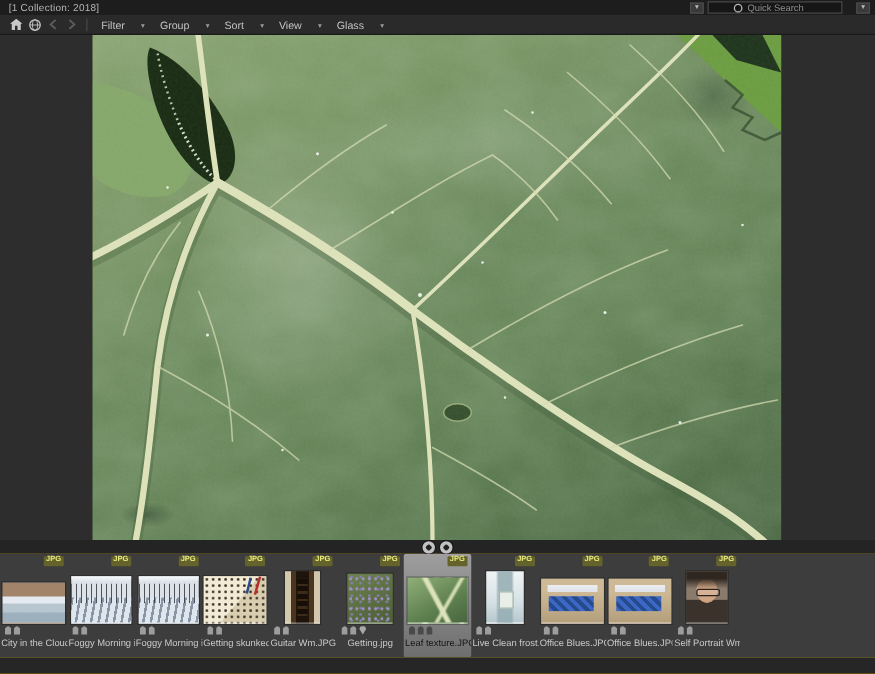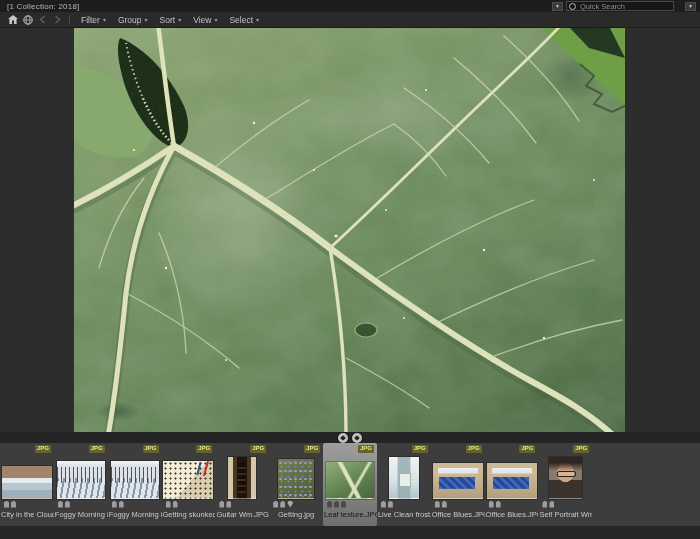--- a/index.html
+++ b/index.html
@@ -4,33 +4,33 @@
 <style>
   html,body{margin:0;padding:0;background:#111;}
   *{box-sizing:border-box;font-family:"Liberation Sans",sans-serif;}
   #app{position:relative;width:700px;height:539px;background:#eab308;overflow:hidden;user-select:none;}
 
   
   .titlebar{position:absolute;left:0;top:0;width:700px;height:12px;background:#1d1d1d;display:flex;align-items:center;}
   .titlebar .title{font-size:8px;color:#b5b5b5;padding-left:7px;letter-spacing:.2px;}
   .search-group{position:absolute;right:26px;top:1px;height:10px;display:flex;align-items:center;}
   .mini-btn{width:11px;height:9px;background:#3a3a3a;border:1px solid #4c4c4c;color:#bcbcbc;font-size:6px;line-height:7px;text-align:center;margin-right:3px;}
-  .search-box{display:flex;align-items:center;width:108px;height:10px;background:#161616;border:1px solid #484848;padding:0 2px;}
+  .search-box{display:flex;align-items:center;width:108px;height:10px;background:#161616;border:1px solid #484848;padding:0 20px;}
   .search-icon{width:7px;height:7px;border:1.5px solid #b9b9b9;border-radius:50%;position:relative;margin-right:4px;flex:0 0 auto;}
   .search-icon::after{content:"";position:absolute;left:1px;top:1px;width:2px;height:2px;background:#0d0d0d;border-radius:50%;}
   .search-ph{font-size:7.5px;color:#8f8f8f;white-space:nowrap;}
   .corner-btn{position:absolute;right:4px;top:2px;width:11px;height:9px;background:#3a3a3a;border:1px solid #4c4c4c;color:#bcbcbc;font-size:6px;line-height:7px;text-align:center;}
 
   
   .toolbar{position:absolute;left:0;top:12px;width:700px;height:16px;background:#2a2a2a;border-bottom:1px solid #1a1a1a;display:flex;align-items:center;padding-left:6px;}
   .tb-icon{width:13px;height:12px;margin-right:2px;display:flex;align-items:center;justify-content:center;border-radius:2px;}
   .tb-icon svg{display:block;}
   .tb-icon.disabled{opacity:.32;}
   .tb-sep{width:1px;height:10px;background:#474747;margin:0 5px 0 3px;}
-  .menu{display:flex;align-items:center;color:#c3c3c3;font-size:8.5px;padding:0 6px;height:14px;cursor:default;}
+  .menu{display:flex;align-items:center;color:#c3c3c3;font-size:8.5px;padding:0 6px;height:14px;cursor:default;gap:10px;}
   .menu .caret{font-size:6px;color:#9a9a9a;margin-left:3px;}
 
   
   .viewer{position:absolute;left:0;top:28px;width:700px;height:404px;background:#2d2d2d;}
   .photo{position:absolute;left:74px;top:0;width:551px;height:404px;overflow:hidden;
     background:
       radial-gradient(closest-side at 30% 45%, rgba(196,206,186,.38), rgba(196,206,186,0) 60%),
       radial-gradient(closest-side at 58% 22%, rgba(172,188,168,.30), rgba(172,188,168,0) 55%),
       radial-gradient(closest-side at 90% 12%, rgba(18,44,24,.40), rgba(18,44,24,0) 55%),
       radial-gradient(closest-side at 8% 95%, rgba(12,32,16,.45), rgba(12,32,16,0) 50%),
@@ -168,21 +168,21 @@
       </div>
     <div class="menu">
         <span>Sort</span>
         <span class="caret">▾</span>
       </div>
     <div class="menu">
         <span>View</span>
         <span class="caret">▾</span>
       </div>
     <div class="menu">
-        <span>Select</span>
+        <span>Glass</span>
         <span class="caret">▾</span>
       </div>
   </div>
 
   <div class="viewer">
     <div class="photo">
       <svg width="551" height="404" viewBox="0 0 551 404">
         <defs>
           <filter id="mottle" x="0" y="0" width="100%" height="100%">
             <feTurbulence type="fractalNoise" baseFrequency="0.02 0.028" numOctaves="3" seed="11"></feTurbulence>

